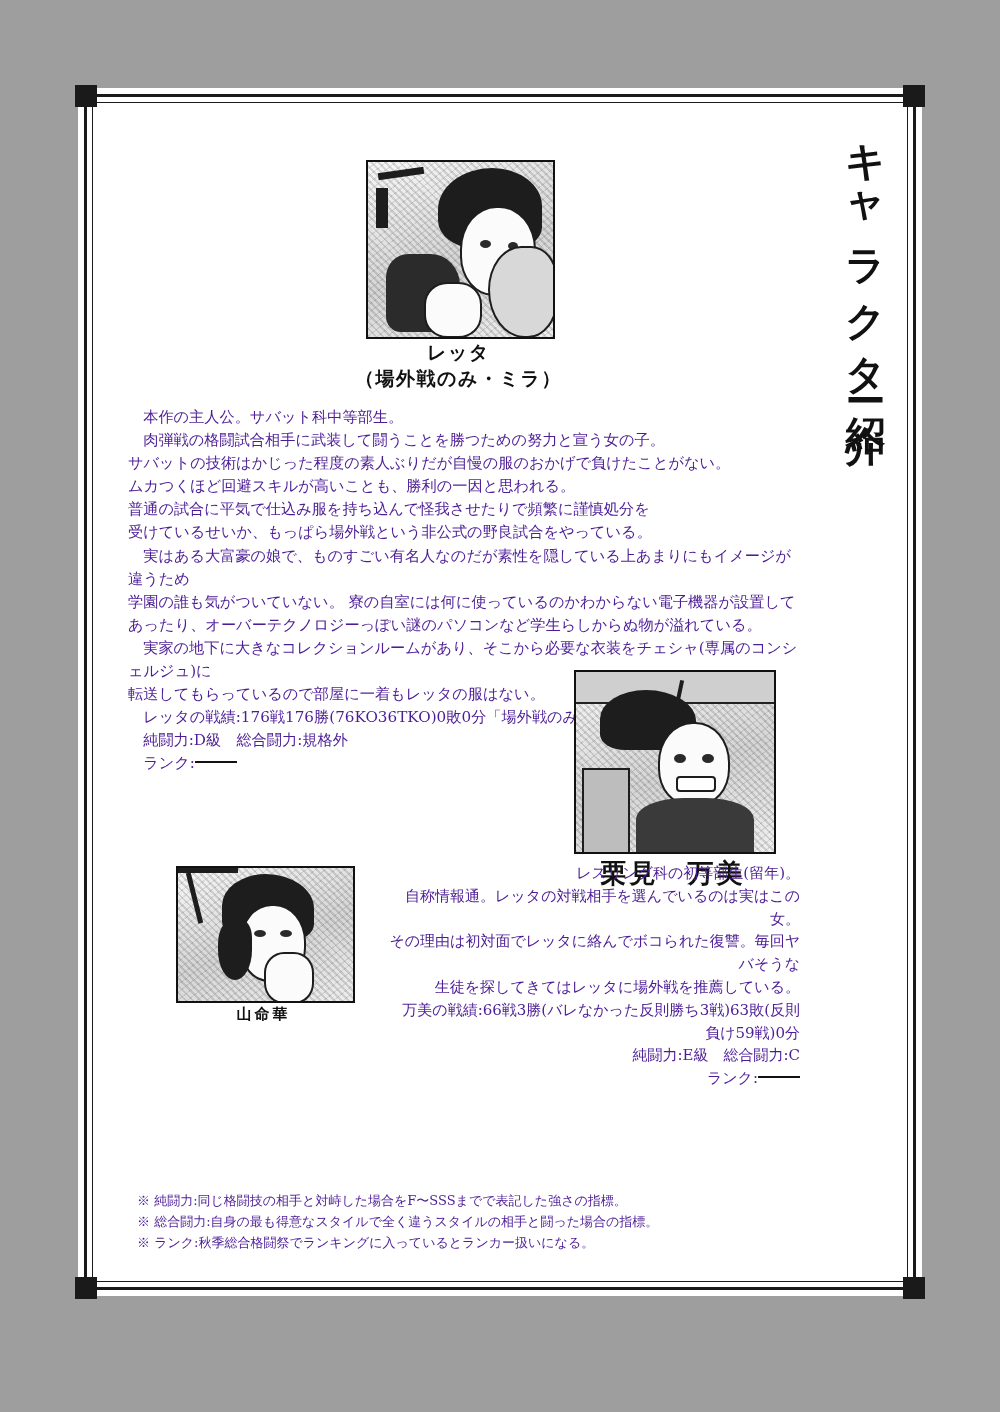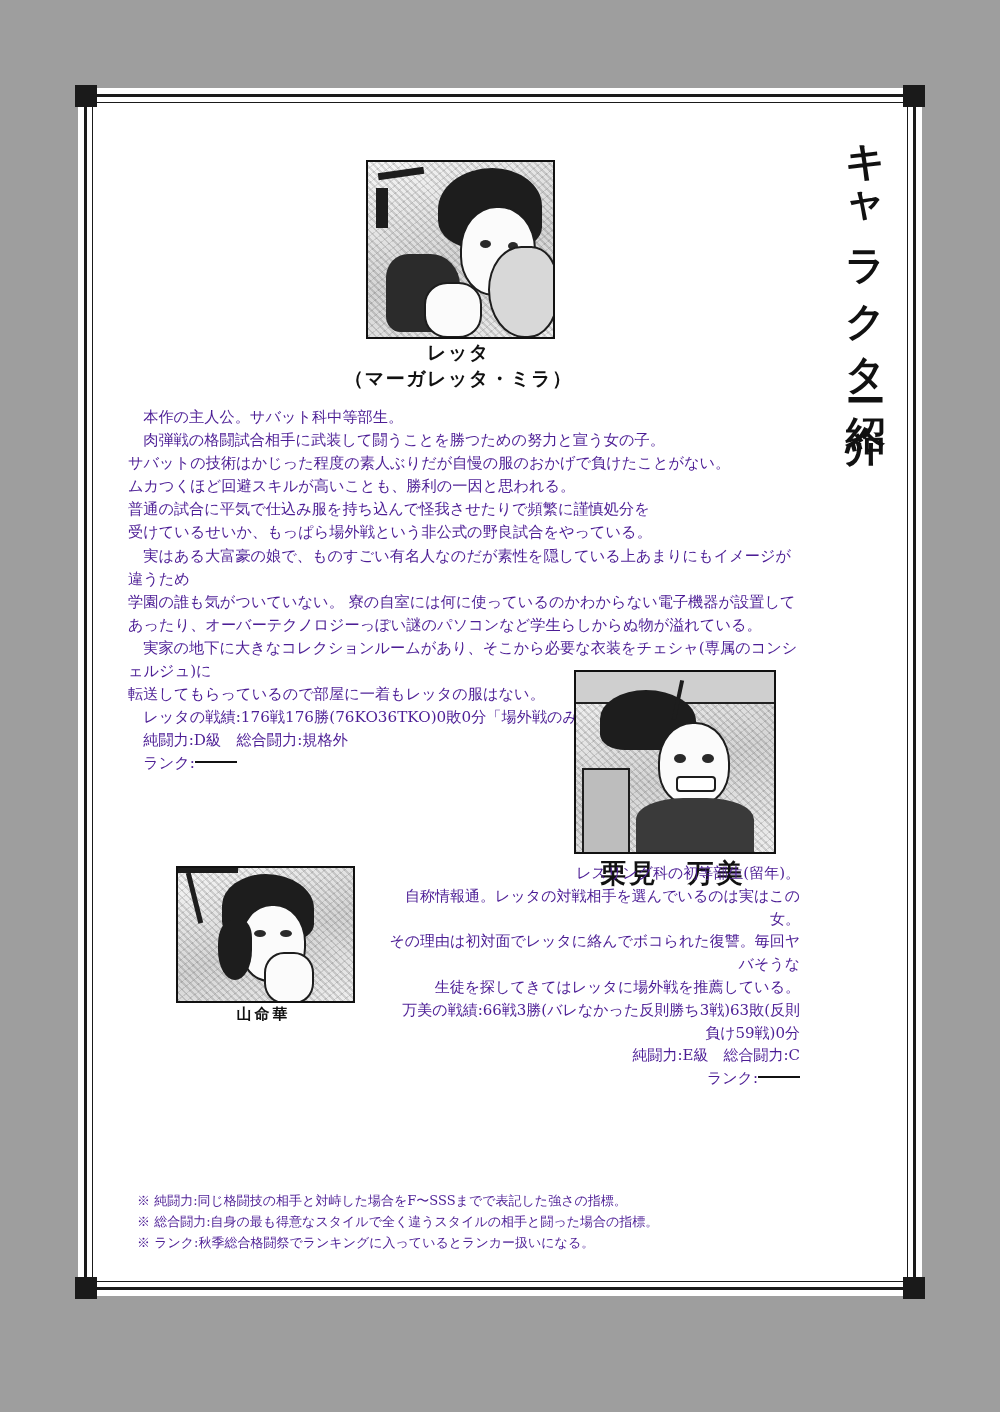--- a/index.html
+++ b/index.html
@@ -183,21 +183,21 @@
       <div class="figure" style="left:92px;top:44px;width:72px;height:86px;"></div>
       <div class="blob" style="left:112px;top:78px;width:11px;height:8px;"></div>
       <div class="blob" style="left:140px;top:80px;width:10px;height:8px;"></div>
       <div class="hair" style="left:120px;top:84px;width:66px;height:88px;border-radius:50% 40% 45% 55%;background:#d8d8d8;border:2px solid #1d1d1d;"></div>
       <div class="stroke" style="left:18px;top:92px;width:74px;height:78px;background:#2b2b2b;border-radius:30% 40% 10% 20%;"></div>
       <div class="figure" style="left:56px;top:120px;width:54px;height:52px;border-radius:40%;"></div>
     </div>
 
     <div class="caption" id="cap-retta">
       <div>レッタ</div>
-      <div class="sub">（マーガレッタ・ミラ）</div>
+      <div class="sub">（場外戦のみ・ミラ）</div>
     </div>
 
     <div class="textblock" id="txt-retta"><span>　本作の主人公。サバット科中等部生。
 　肉弾戦の格闘試合相手に武装して闘うことを勝つための努力と宣う女の子。
 サバットの技術はかじった程度の素人ぶりだが自慢の服のおかげで負けたことがない。
 ムカつくほど回避スキルが高いことも、勝利の一因と思われる。
 普通の試合に平気で仕込み服を持ち込んで怪我させたりで頻繁に謹慎処分を
 受けているせいか、もっぱら場外戦という非公式の野良試合をやっている。
 　実はある大富豪の娘で、ものすごい有名人なのだが素性を隠している上あまりにもイメージが違うため
 学園の誰も気がついていない。 寮の自室には何に使っているのかわからない電子機器が設置して

